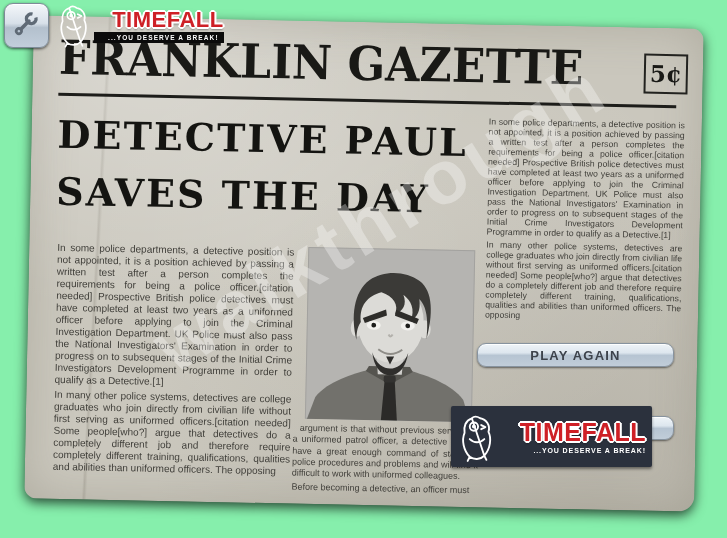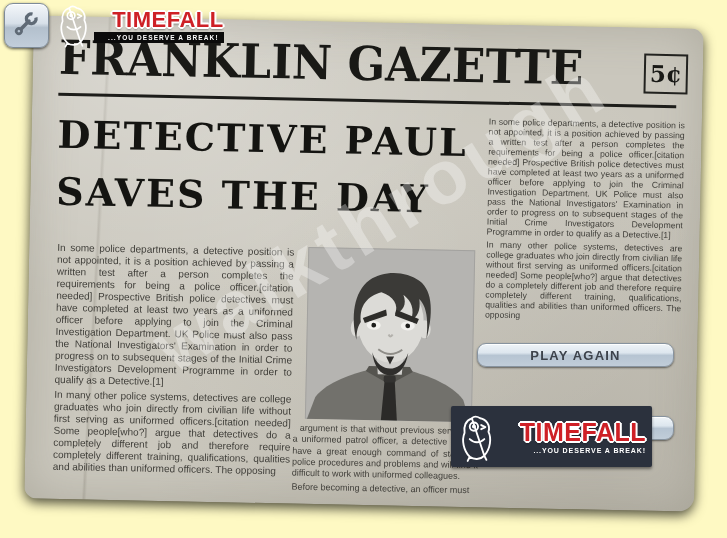--- a/index.html
+++ b/index.html
@@ -1,16 +1,16 @@
 <!DOCTYPE html>
 <html><head>
 <meta charset="utf-8">
 <style>
   html,body{margin:0;padding:0;background:#000;}
-  .stage{position:relative;width:727px;height:538px;background:#fef9c3;overflow:hidden;
+  .stage{position:relative;width:727px;height:538px;background:#86efac;overflow:hidden;
          font-family:"Liberation Sans",sans-serif;}
 
   
   .settings-btn{position:absolute;left:4px;top:3px;width:43px;height:43px;z-index:20;
     border:1px solid #7e8b98;border-radius:9px;cursor:pointer;
     background:linear-gradient(180deg,#f4f7fa 0%,#d7e0e9 45%,#b3c0cd 55%,#c2cedb 100%);
     box-shadow:0 1px 3px rgba(0,0,0,.65), inset 0 1px 0 rgba(255,255,255,.9);
     display:flex;align-items:center;justify-content:center;}
 
   

